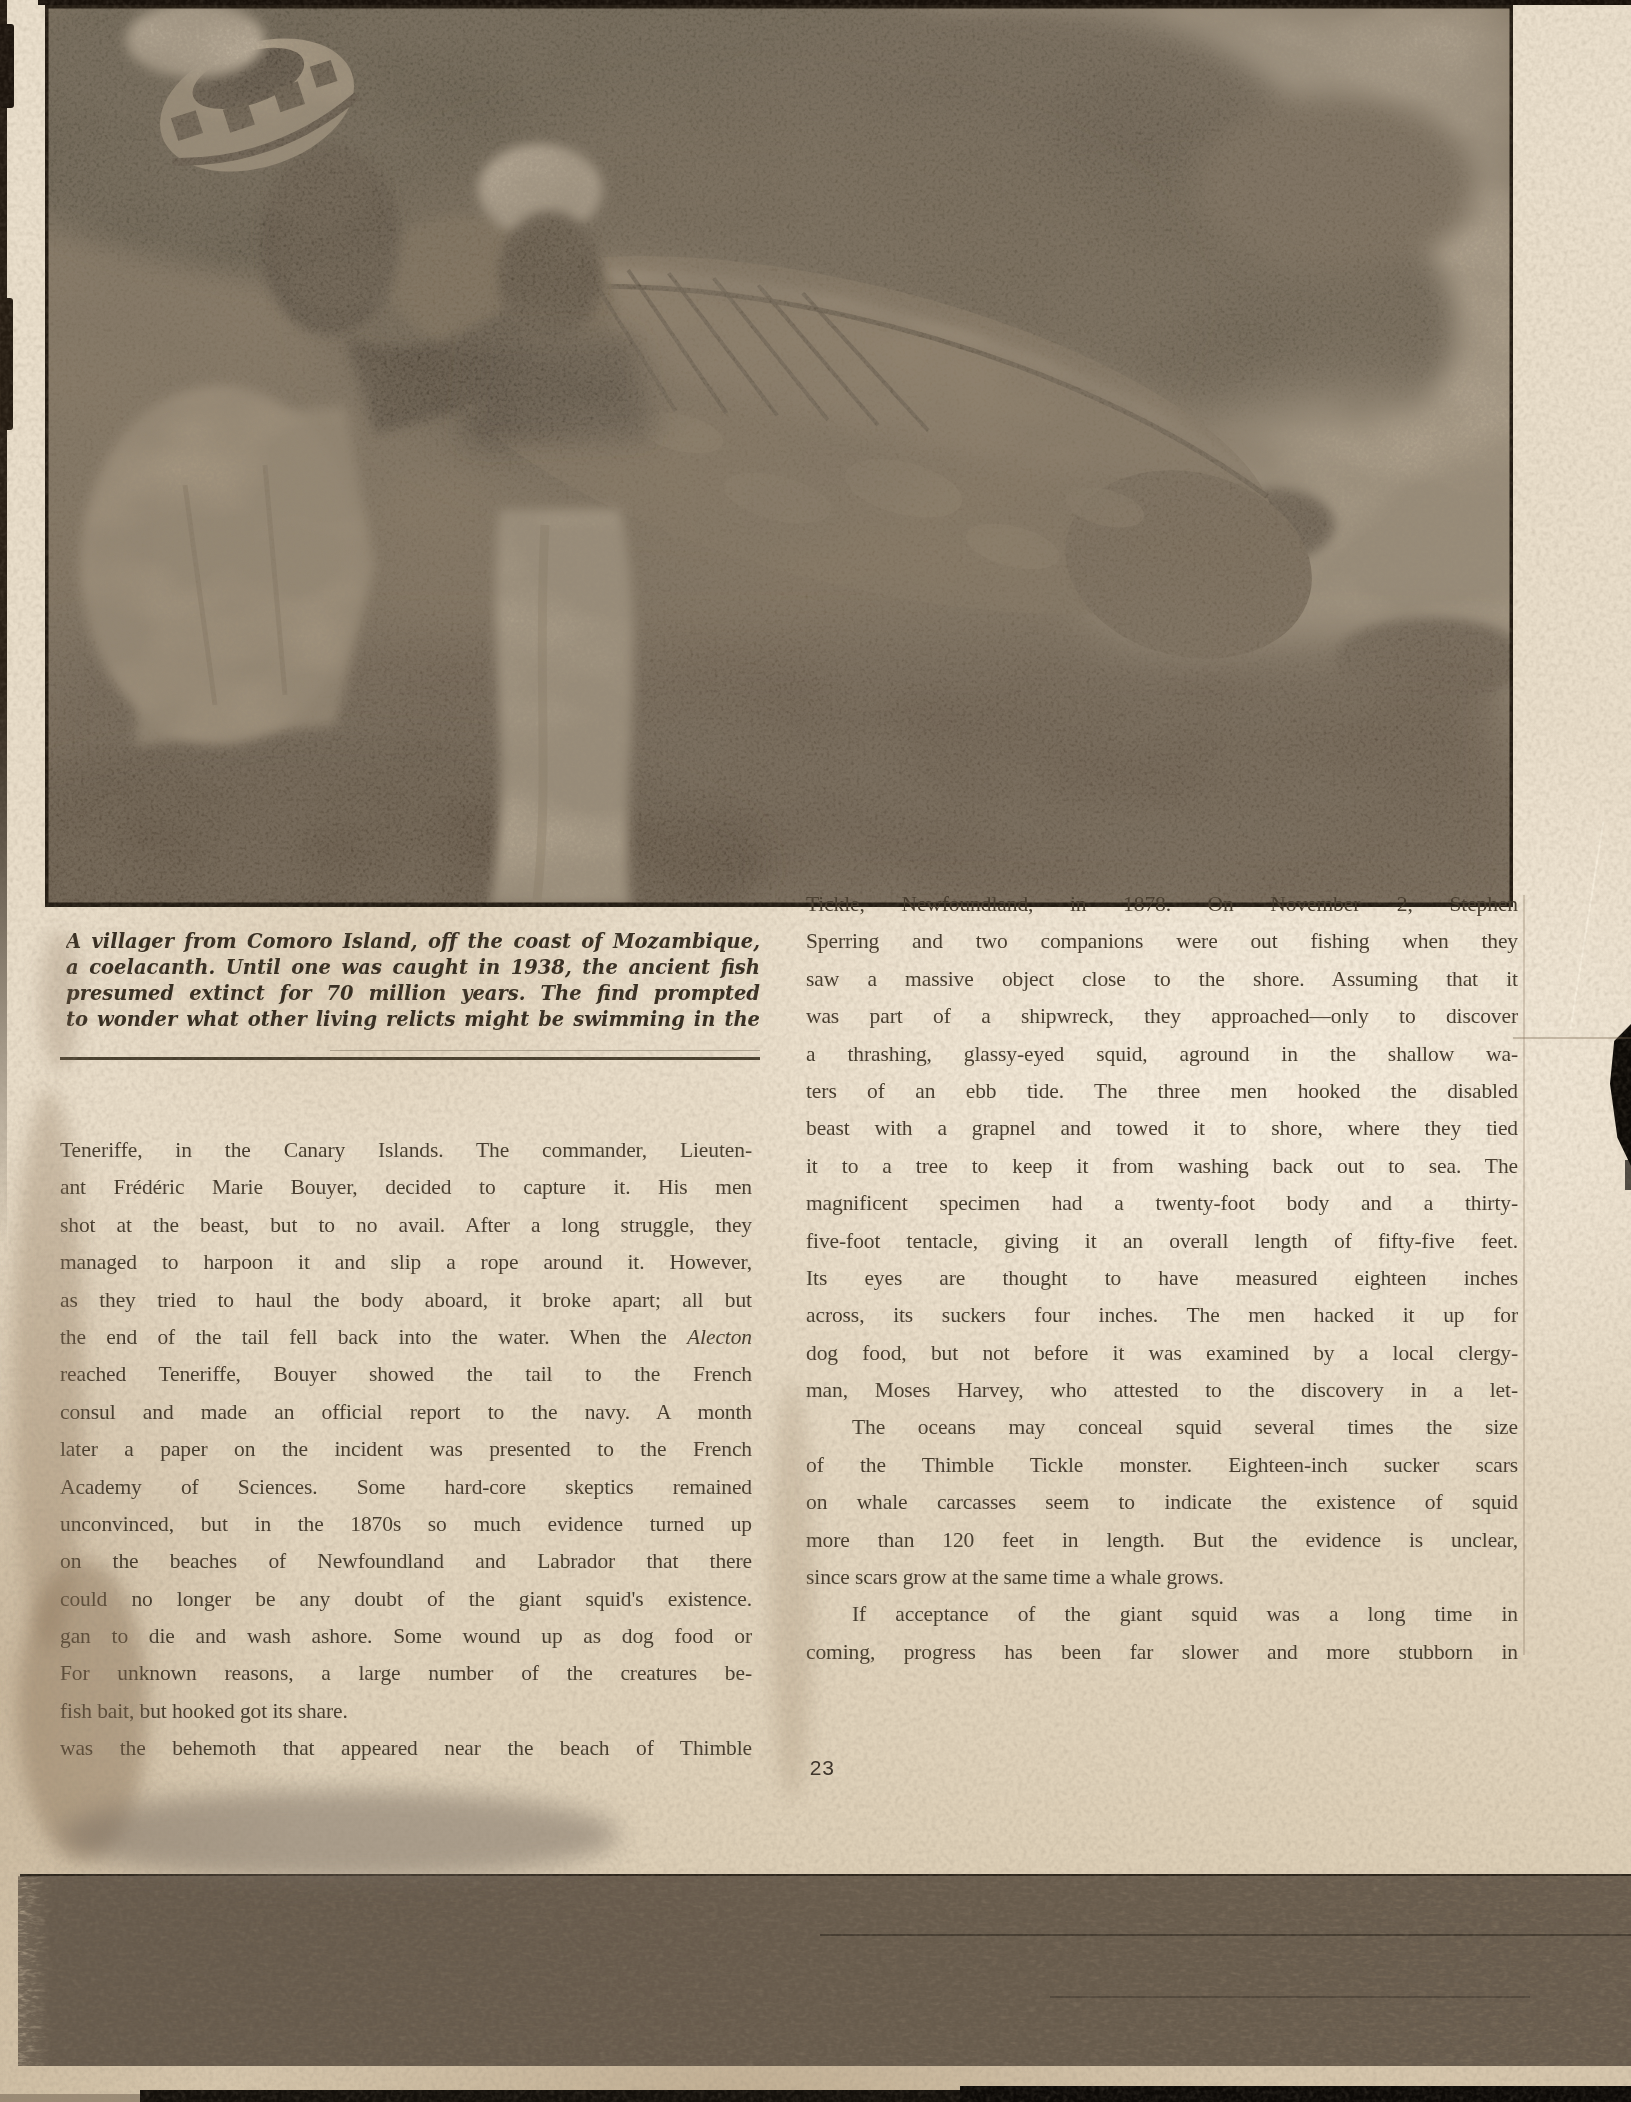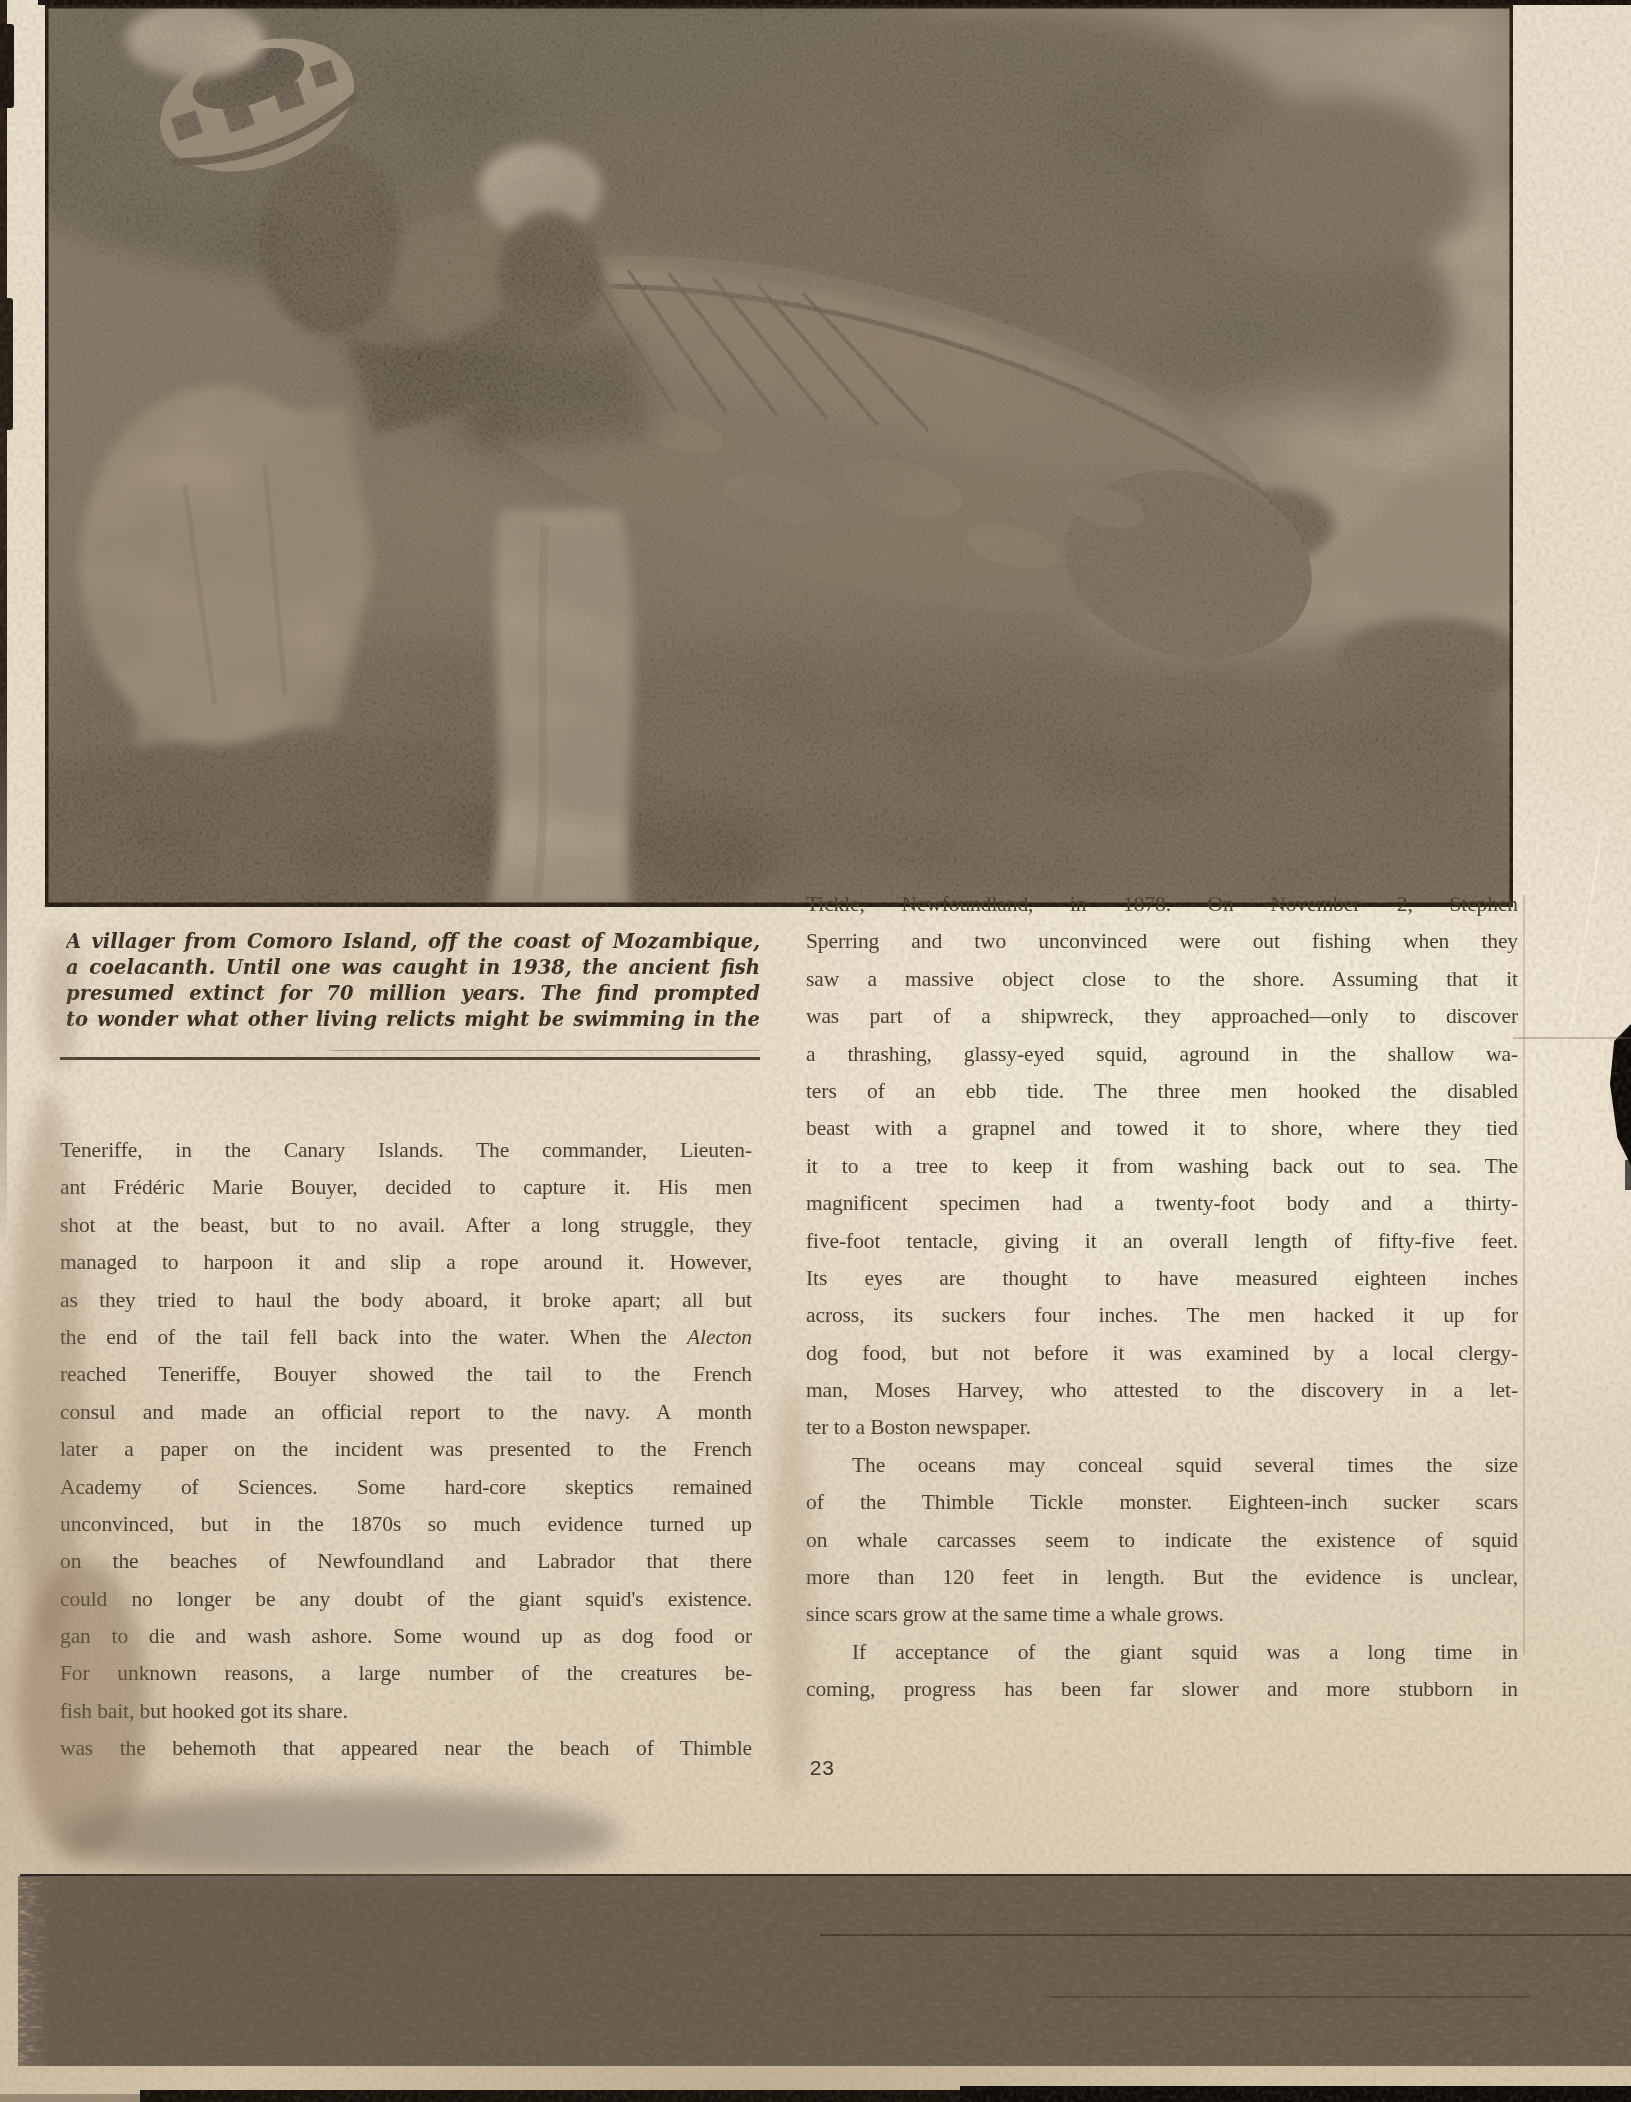--- a/index.html
+++ b/index.html
@@ -187,34 +187,33 @@
       <div class="tline">unconvinced, but in the 1870s so much evidence turned up</div>
       <div class="tline">on the beaches of Newfoundland and Labrador that there</div>
       <div class="tline">could no longer be any doubt of the giant squid's existence.</div>
       <div class="tline">gan to die and wash ashore. Some wound up as dog food or</div>
       <div class="tline">For unknown reasons, a large number of the creatures be-</div>
       <div class="tline nojust">fish bait, but hooked got its share.</div>
       <div class="tline">was the behemoth that appeared near the beach of Thimble</div>
     </div>
   <div class="bodycol col-right">
       <div class="tline">Tickle, Newfoundland, in 1878. On November 2, Stephen</div>
-      <div class="tline">Sperring and two unconvinced were out fishing when they</div>
+      <div class="tline">Sperring and two companions were out fishing when they</div>
       <div class="tline">saw a massive object close to the shore. Assuming that it</div>
       <div class="tline">was part of a shipwreck, they approached—only to discover</div>
       <div class="tline">a thrashing, glassy-eyed squid, aground in the shallow wa-</div>
       <div class="tline">ters of an ebb tide. The three men hooked the disabled</div>
       <div class="tline">beast with a grapnel and towed it to shore, where they tied</div>
       <div class="tline">it to a tree to keep it from washing back out to sea. The</div>
       <div class="tline">magnificent specimen had a twenty-foot body and a thirty-</div>
       <div class="tline">five-foot tentacle, giving it an overall length of fifty-five feet.</div>
       <div class="tline">Its eyes are thought to have measured eighteen inches</div>
       <div class="tline">across, its suckers four inches. The men hacked it up for</div>
       <div class="tline">dog food, but not before it was examined by a local clergy-</div>
       <div class="tline">man, Moses Harvey, who attested to the discovery in a let-</div>
-      <div class="tline nojust">ter to a Boston newspaper.</div>
       <div class="tline indent">The oceans may conceal squid several times the size</div>
       <div class="tline">of the Thimble Tickle monster. Eighteen-inch sucker scars</div>
       <div class="tline">on whale carcasses seem to indicate the existence of squid</div>
       <div class="tline">more than 120 feet in length. But the evidence is unclear,</div>
       <div class="tline nojust">since scars grow at the same time a whale grows.</div>
       <div class="tline indent">If acceptance of the giant squid was a long time in</div>
       <div class="tline">coming, progress has been far slower and more stubborn in</div>
     </div>
 
   <div class="pagenum">23</div>

